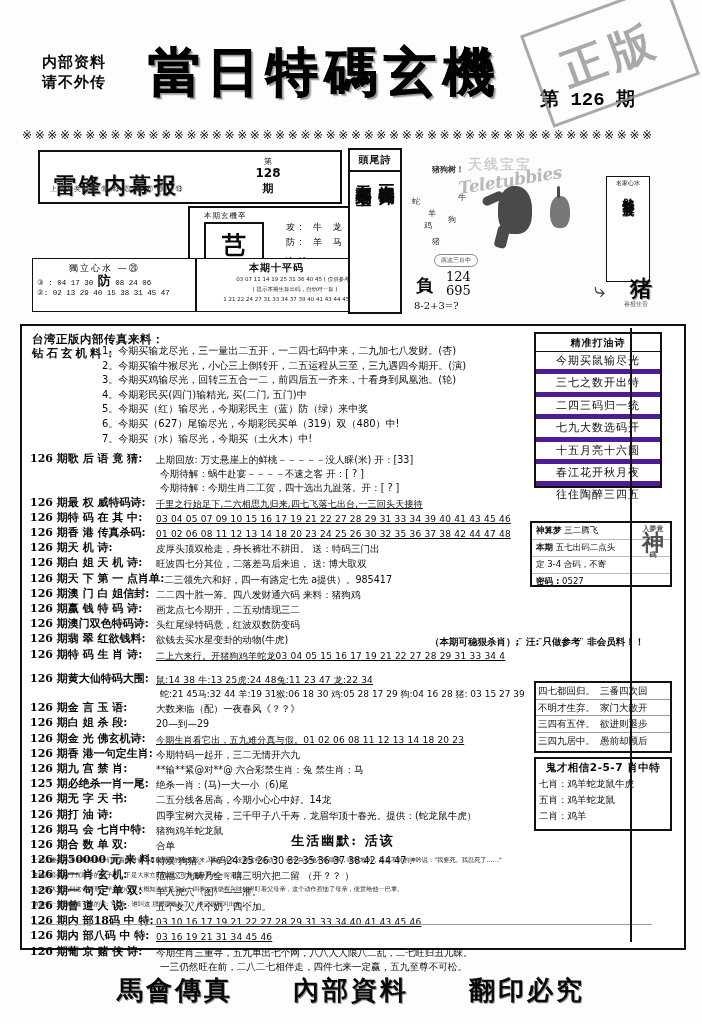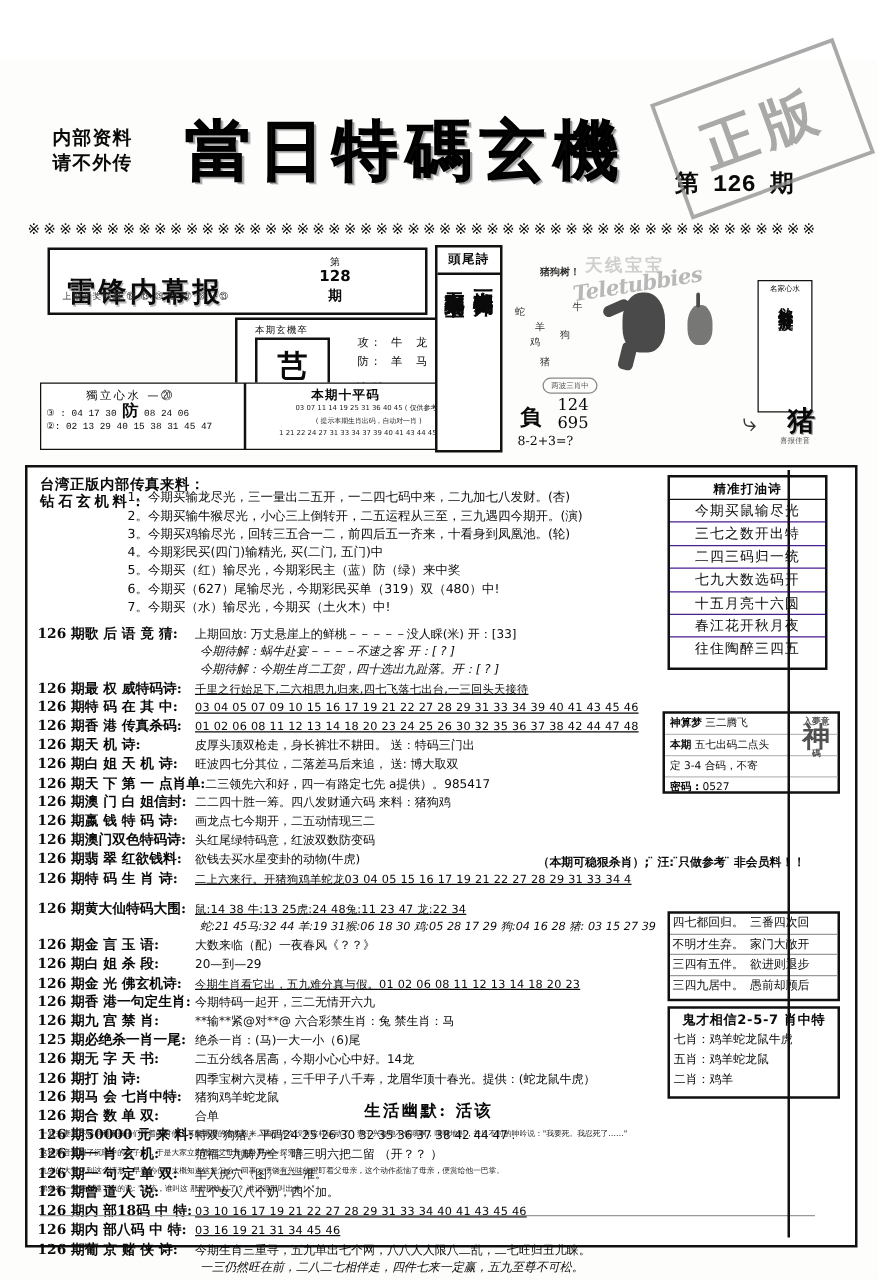--- a/index.html
+++ b/index.html
@@ -1,21 +1,21 @@
 <!DOCTYPE html>
 <html><head>
 <meta charset="utf-8">
 <style>
   html,body{margin:0;padding:0;background:#fff;}
   body{
     width:702px;height:1024px;position:relative;overflow:hidden;
     font-family:"DejaVu Sans","Liberation Sans",sans-serif;
     color:#0a0a0a;
   }
-  .page{position:absolute;inset:0;background:#fdfdfb;margin-top:48px;}
+  .page{position:absolute;inset:0;background:#fdfdfb;}
 
   
   .masthead{position:absolute;left:0;top:44px;width:702px;height:74px;}
   .mast-left{
     position:absolute;left:42px;top:8px;width:110px;
     font-family:"DejaVu Sans","Liberation Sans",sans-serif;
     font-weight:bold;font-size:15px;line-height:20px;letter-spacing:1px;
   }
   .mast-title{
     position:absolute;left:148px;top:-6px;
@@ -138,21 +138,21 @@
 
   .rows{position:absolute;left:4px;top:122px;width:630px;}
   .row{display:flex;align-items:flex-start;line-height:14.2px;min-height:14.2px;}
   .row .lab{
     flex:0 0 126px;font-size:11px;font-weight:bold;white-space:nowrap;
     font-family:"DejaVu Serif","Liberation Serif",serif;
   }
   .row .lab .qi{font-weight:bold;}
   .row .val{font-size:9.6px;white-space:nowrap;padding-top:1px;}
   .row .val.tiny{font-size:9px;letter-spacing:.2px;text-decoration:underline;}
-  .cont{font-size:9.6px;line-height:14.2px;white-space:nowrap;padding-left:130px;font-style:italic;}
+  .cont{font-size:9.6px;line-height:14.2px;white-space:nowrap;padding-left:130px;}
   .spacer{height:9px;}
 
   .note{position:absolute;left:404px;font-size:9.5px;font-weight:bold;white-space:nowrap;}
 
   .humor{position:absolute;left:0;top:502px;width:634px;text-align:center;
          font-size:13px;font-weight:bold;letter-spacing:2px;
          font-family:"DejaVu Serif","Liberation Serif",serif;}
   .story{position:absolute;left:6px;top:524px;width:624px;font-size:6.2px;
          line-height:11.5px;color:#1a1a1a;text-align:justify;}
   .story p{margin:0 0 3px 0;}
@@ -160,21 +160,21 @@
         font-size:5px;color:#888;letter-spacing:8px;overflow:hidden;height:8px;}
 
   
   .side{position:absolute;left:534px;top:0;width:166px;}
   .sbox{border:1px solid #111;background:#fff;position:absolute;}
 
   .s-poem{left:0;top:332px;width:124px;height:152px;border:2px solid #111;}
   .s-poem .h{font-size:10px;font-weight:bold;text-align:center;padding:2px 0 1px;
              border-bottom:1px solid #111;letter-spacing:1px;}
   .s-poem .l{font-size:11px;text-align:center;line-height:17.4px;letter-spacing:1px;
-             border-bottom:1px solid #4c1d95;
+             border-bottom:5px solid #4c1d95;
              font-family:"DejaVu Serif","Liberation Serif",serif;}
 
   .s-shen{left:-4px;top:521px;width:138px;height:62px;border:2px solid #111;}
   .s-shen .r{font-size:8.5px;padding:2px 4px;border-bottom:1px solid #bbb;white-space:nowrap;}
   .s-shen .r b{font-weight:bold;}
   .s-shen .wm{position:absolute;right:2px;top:2px;
               font-family:"DejaVu Serif",serif;font-weight:bold;font-size:22px;
               color:#333;opacity:.85;line-height:18px;text-align:center;width:30px;}
   .s-shen .wm small{display:block;font-size:7px;line-height:8px;}
 

